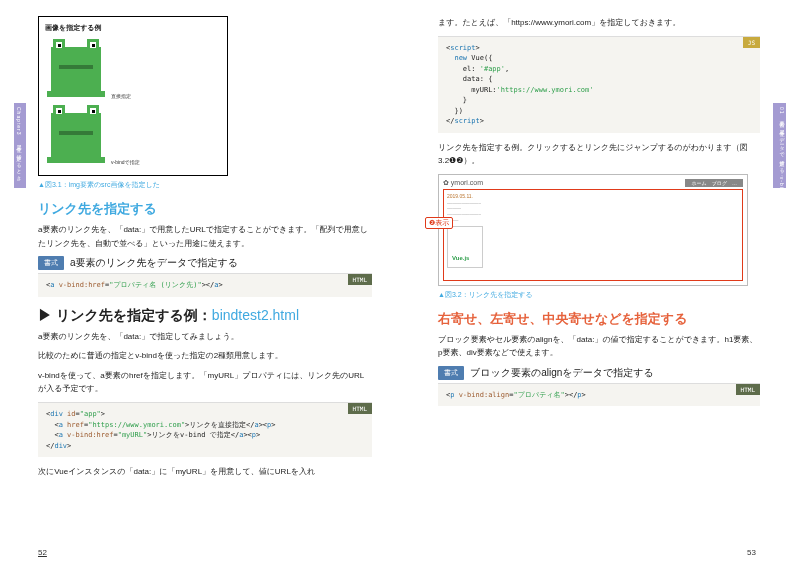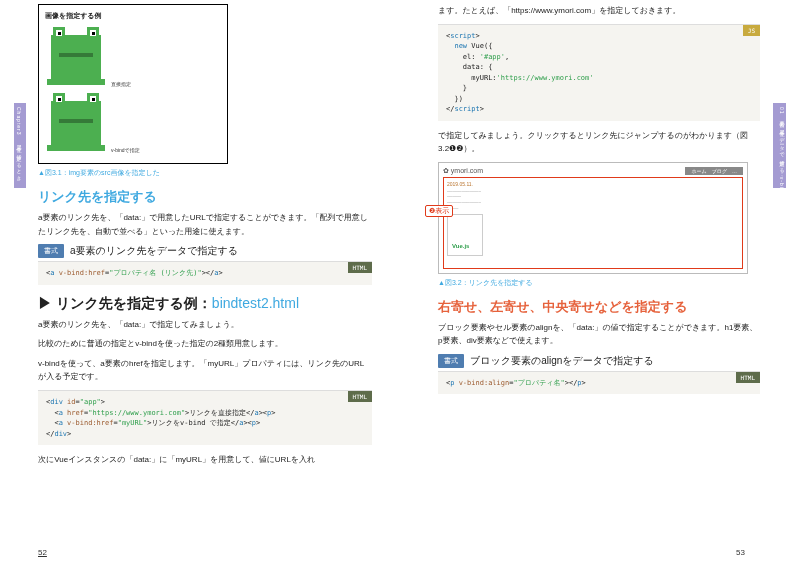--- a/index.html
+++ b/index.html
@@ -1,18 +1,18 @@
 <!DOCTYPE html>
 <html><head>
 <meta charset="utf-8">
 <style>
   * { box-sizing: border-box; margin: 0; padding: 0; }
   body { background: #fff; font-family: "Hiragino Sans", "Meiryo", sans-serif; font-size: 10px; color: #222; width: 800px; height: 567px; position: relative; }
   .spread { display: flex; width: 800px; height: 567px; }
-  .page { width: 400px; height: 567px; padding: 4px 32px 8px 32px; position: relative; }
+  .page { width: 400px; height: 567px; padding: 16px 32px 8px 32px; position: relative; }
   .page-left { padding-right: 28px; padding-left: 38px; }
   .page-right { padding-left: 38px; padding-right: 40px; }
 
   .side-tab-left { position: absolute; left: 14px; top: 103px; width: 12px; height: 85px; background: #a49bd2; }
   .side-tab-left-text { position: absolute; left: 16px; top: 107px; font-size: 5px; color: #fff; writing-mode: vertical-rl; letter-spacing: 1px; }
   .side-tab-right { position: absolute; right: 14px; top: 103px; width: 13px; height: 85px; background: #a49bd2; }
   .side-tab-right-text { position: absolute; right: 15px; top: 107px; font-size: 5px; color: #fff; writing-mode: vertical-rl; letter-spacing: 1px; }
 
   .frog-box { border: 1px solid #000; width: 190px; padding: 6px; background: #fff; margin-bottom: 4px; }
   .frog-box-title { font-size: 7px; font-weight: bold; margin-bottom: 4px; }
@@ -47,21 +47,21 @@
   .link-boxed { border: 1px solid #e03a1a; padding: 1px 2px; display: inline-block; }
   .badge-click { border: 1px solid #e03a1a; color: #e03a1a; font-size: 7px; padding: 1px 3px; display: inline-block; margin-top: 5px; }
   .browser-right { flex: 1; position: relative; padding: 4px; }
   .browser-right-top { font-size: 6px; color: #555; display: flex; justify-content: space-between; }
   .right-box { border: 1px solid #e03a1a; height: 92px; margin-top: 2px; padding: 3px; }
   .dash { position: absolute; border-top: 2px dashed #e03a1a; }
   .disp-badge { position: absolute; font-size: 7px; color: #e03a1a; border: 1px solid #e03a1a; background: #fff; padding: 0 3px; border-radius: 2px; }
 
   .pagenum { position: absolute; bottom: 10px; font-size: 8px; color: #333; }
   .pagenum.left { left: 38px; text-decoration: underline; }
-  .pagenum.right { right: 55px; }
+  .pagenum.right { right: 44px; }
 </style>
 </head>
 <body>
 
 <div class="spread">
 
   <div class="page page-left">
     <div class="side-tab-left"></div>
     <div class="side-tab-left-text">Chapter3　属性を指定するとき</div>
 
@@ -132,21 +132,21 @@
 
     <div class="code-block"><span class="code-lang js">JS</span>&lt;<span class="c-blue">script</span>&gt;
   <span class="c-blue">new</span> Vue({
     el: <span class="c-green">'#app'</span>,
     data: {
       myURL:<span class="c-green">'https://www.ymori.com'</span>
     }
   })
 &lt;/<span class="c-blue">script</span>&gt;</div>
 
-    <p class="body">で指定してみましょう。クリックするとリンク先にジャンプするのがわかります（図3.2❶❷）。</p>
+    <p class="body">リンク先を指定する例。クリックするとリンク先にジャンプするのがわかります（図3.2❶❷）。</p>
 
     <div class="browser">
       <div class="browser-right">
         <div class="browser-right-top">
           <span style="font-size:7px; color:#555;">✿ <span>ymori.com</span></span>
           <span style="font-size:5px; background:#888; color:#fff; padding:1px 6px;">ホーム　ブログ　…</span>
         </div>
         <div class="right-box">
           <div style="font-size:5px; color:#bb7733;">2019.05.11.</div>
           <div style="font-size:4px; color:#888; line-height:1.4; margin-top:2px;">────────────<br>─────<br>────────────<br>────</div>

